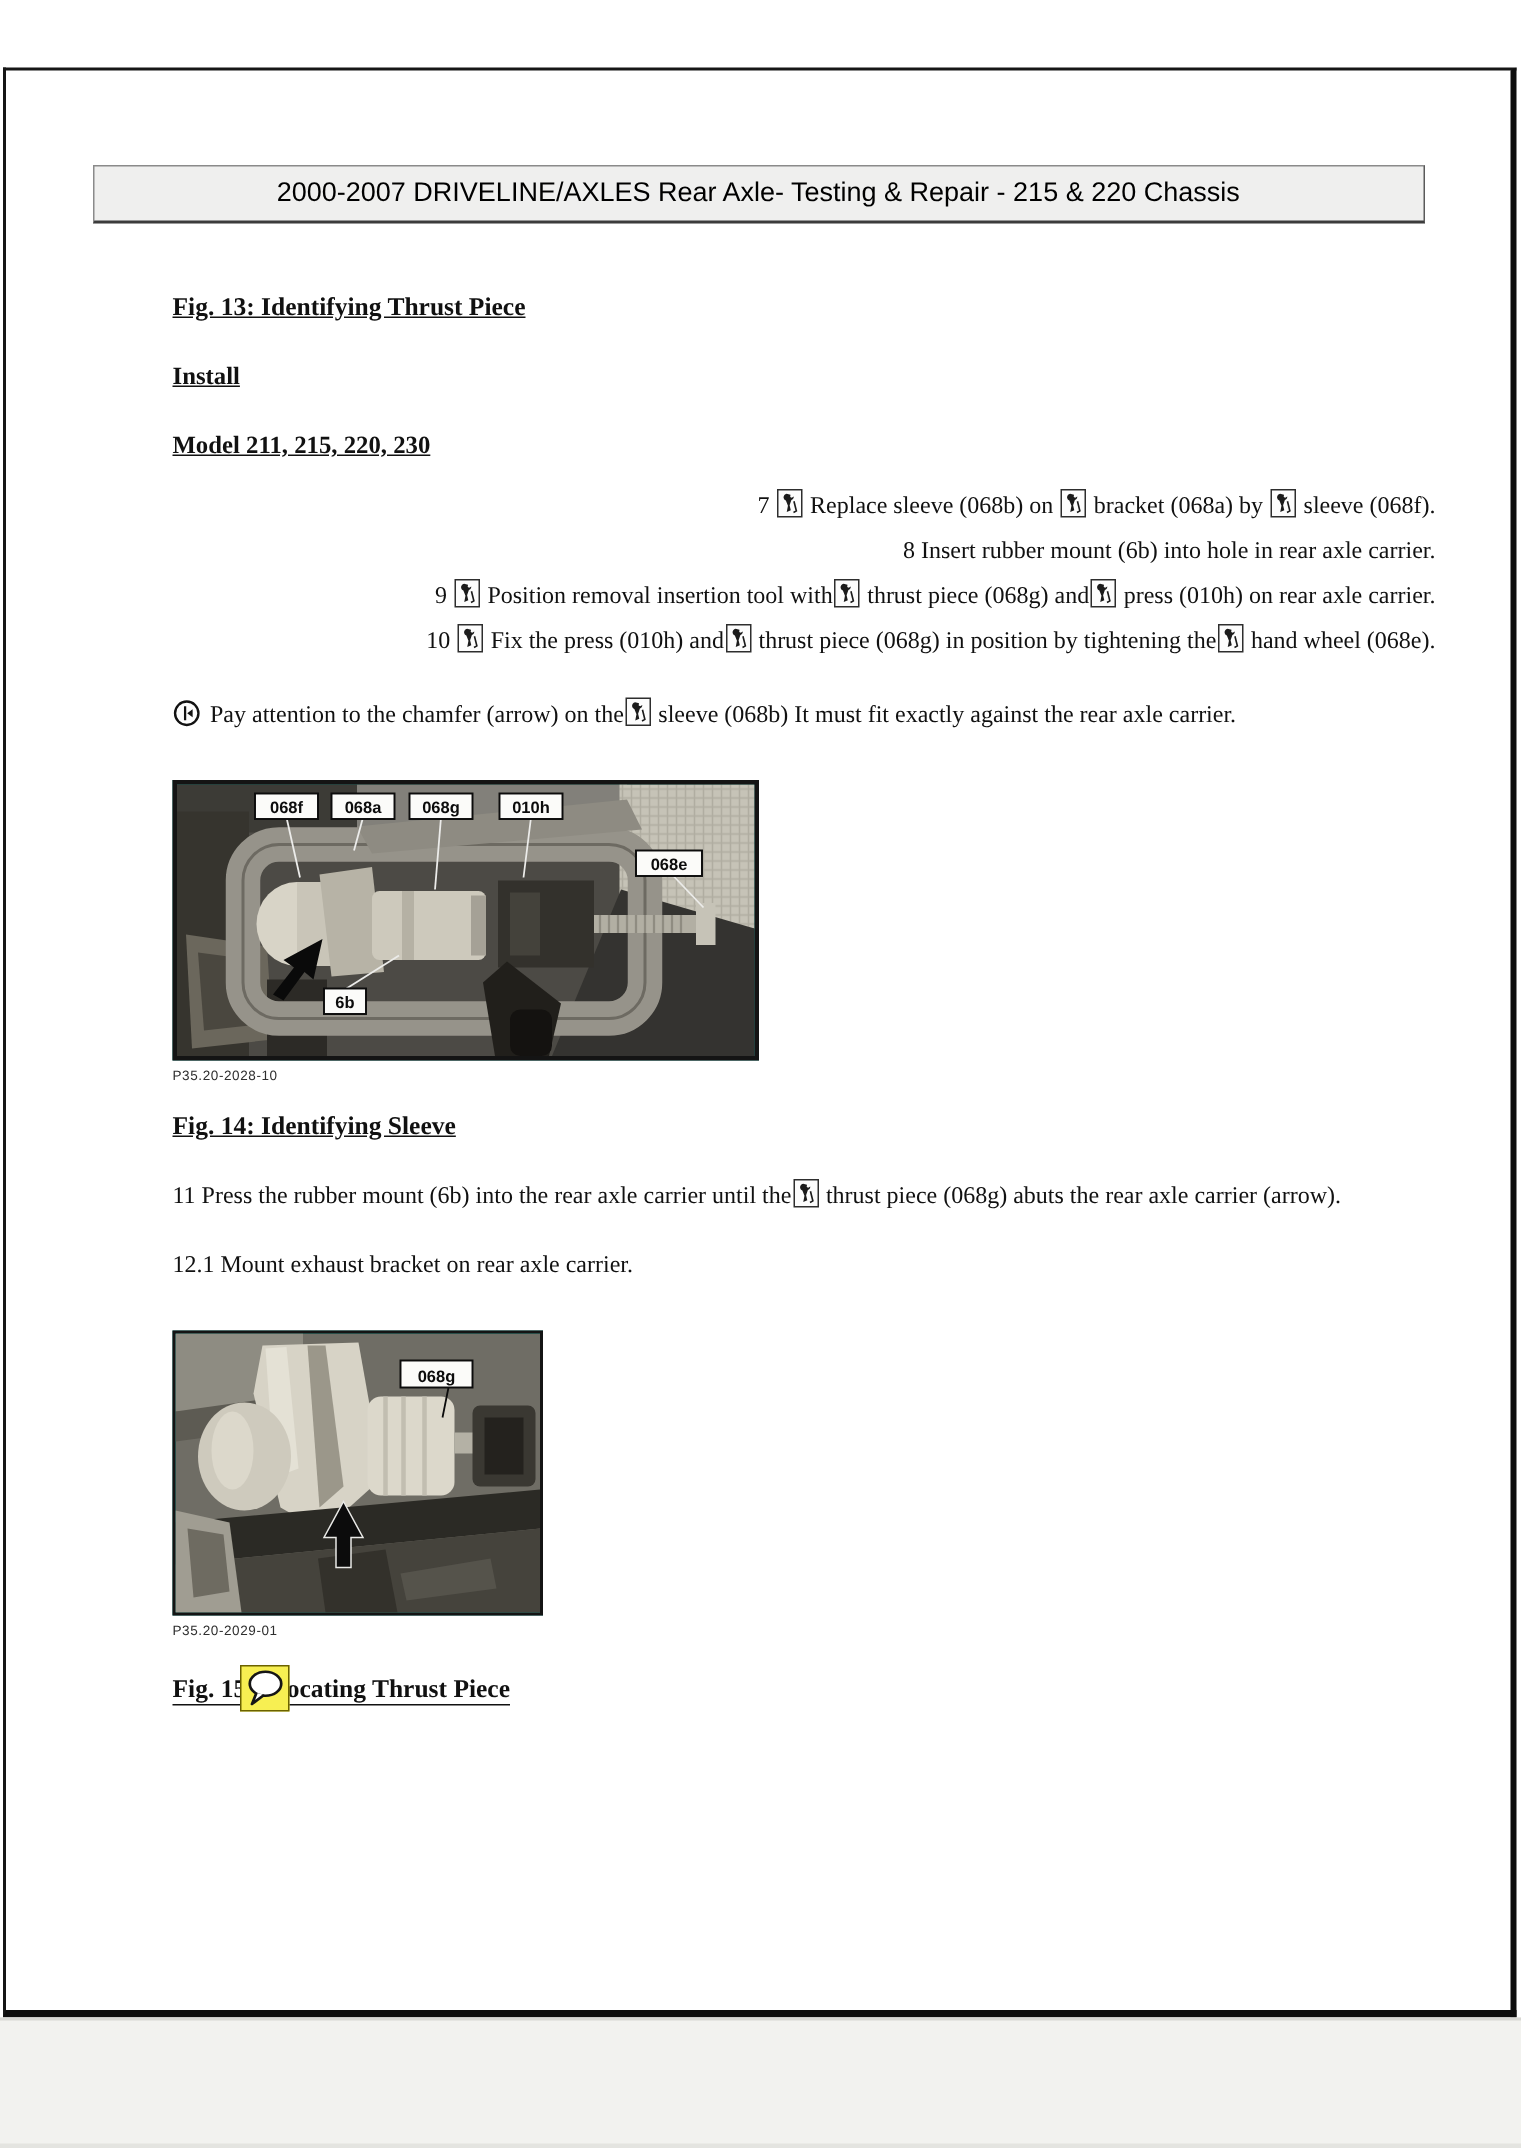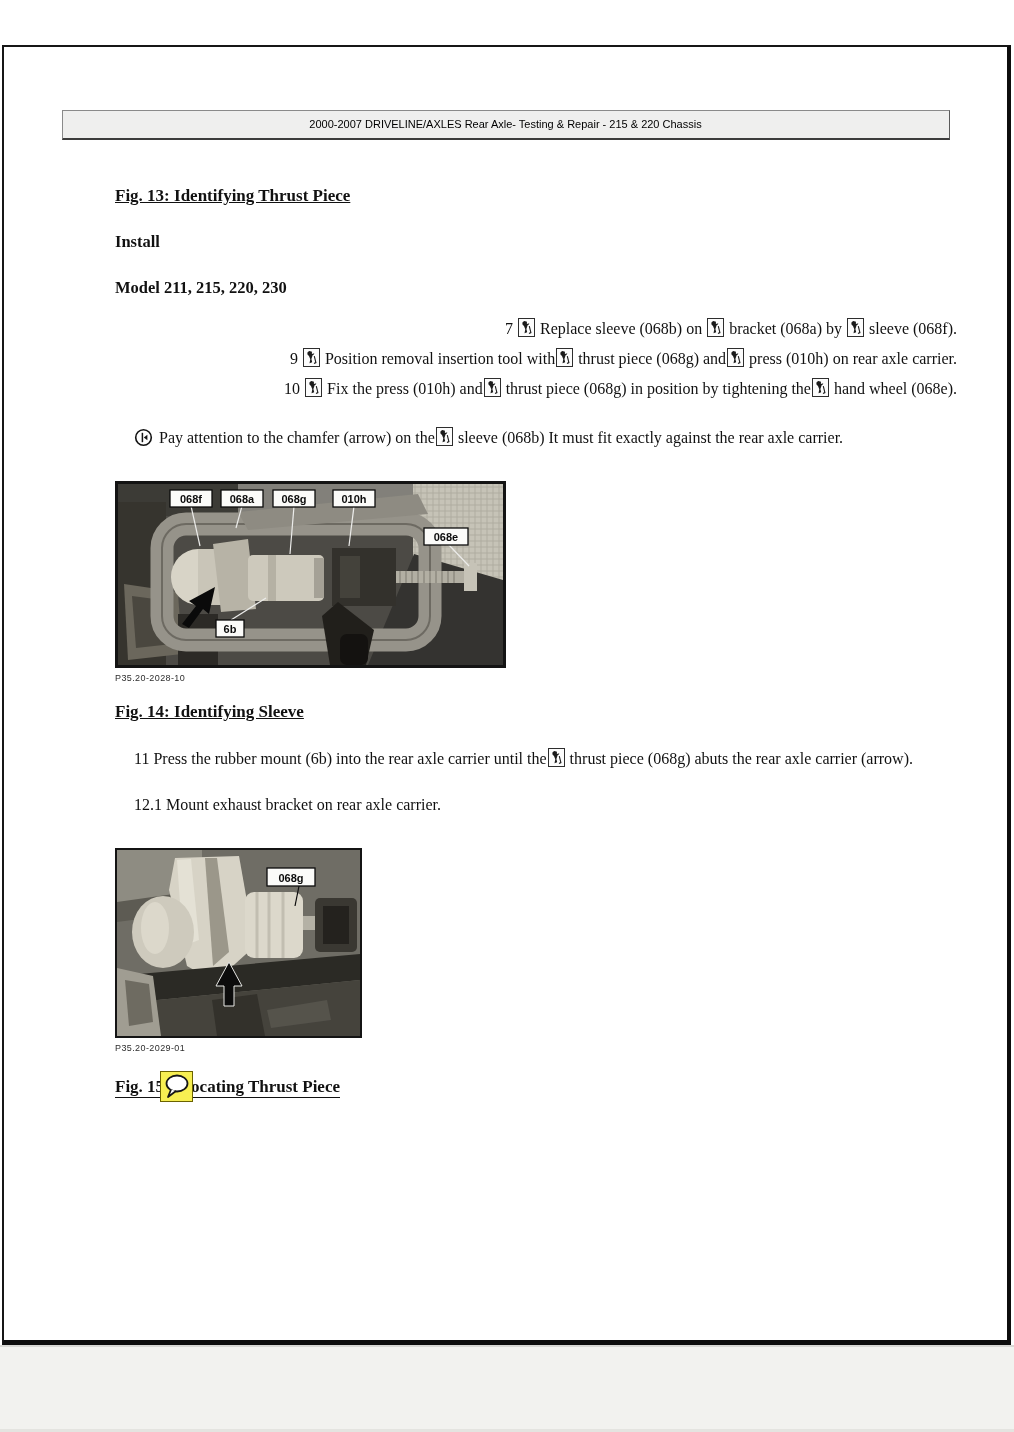--- a/index.html
+++ b/index.html
@@ -4,30 +4,30 @@
 <style>
   html,body{margin:0;padding:0;background:#ffffff;}
   body{width:1014px;height:1432px;position:relative;font-family:"Liberation Serif",serif;color:#111;}
   .top-spacer{height:45px;background:#fff;}
   .page{position:relative;margin-left:2px;margin-right:3px;height:1293px;background:#fff;
         border-top:2px solid #161616;border-left:2px solid #161616;
         border-right:4px solid #0d0d0d;border-bottom:5px solid #0d0d0d;overflow:hidden;}
   .header-box{margin:63px auto 0 auto;width:886px;background:#efefee;
         border:1px solid #8a8a8a;border-bottom:2px solid #3c3c3c;border-right:1px solid #5a5a5a;
         text-align:center;padding:7px 0 8px 0;
-        font-family:"Liberation Sans",sans-serif;font-size:11px;color:#000;}
+        font-family:"Liberation Sans",sans-serif;font-size:18px;color:#000;}
   .content{padding:0 50px 0 111px;}
   .fig-heading{font-size:17px;font-weight:bold;text-decoration:underline;margin-top:46px;}
   .fig-heading.fh14{margin-top:19px;}
   .fig-heading.fh15{margin-top:18px;text-decoration:none;}
   .fh15 .runline{border-bottom:1.6px solid #111;padding-bottom:1px;}
-  .subhead{font-size:16.5px;font-weight:bold;margin-top:26px;}
+  .subhead{font-size:16.5px;font-weight:bold;margin-top:26px;text-decoration:underline;}
   .steps{margin-top:16px;text-align:right;}
   .step-line{font-size:16px;line-height:30px;white-space:nowrap;}
-  .para{font-size:16px;line-height:23px;margin-top:22px;max-width:845px;margin-left:19px;}
+  .para{font-size:16px;line-height:23px;margin-top:22px;max-width:845px;}
   .para.step11{margin-top:25px;}
   .para.step121{margin-top:23px;max-width:845px;}
   .tool-icon{display:inline-block;width:15px;height:17px;background:#fcfcfc;border:1px solid #2e2e2e;
         vertical-align:-3px;margin:0 1px;line-height:0;}
   .tool-icon svg{display:block;margin:1px auto 0 auto;}
   .note-icon{display:inline-block;width:19px;height:19px;vertical-align:-4px;margin-right:2px;line-height:0;}
   .comment-marker{display:inline-block;width:31px;height:29px;background:#f7ef52;
         border:1.5px solid #6b6200;vertical-align:-9px;margin:0 -2px 0 -4px;line-height:0;position:relative;z-index:2;}
   .photo-frame{border:3px solid #141414;background:#0f766e;line-height:0;}
   .photo-frame.p1{margin-top:32px;width:385px;}
@@ -63,20 +63,21 @@
       <div class="step-line"><span>7 </span><span class="tool-icon"><svg width="13" height="15" viewBox="0 0 13 15">
               <path d="M4.4 1.1 C3.1 1.4 2.2 2.6 2.4 3.9 C2.5 4.7 3.1 5.4 3.9 5.7 L5.3 9.2 L4.5 13.3 L7.2 12.2 L6.4 8.9 L7.6 5.3 C8.6 5 9.2 4.1 9.2 3 L7.8 3.9 L6.8 3.4 L7 1.8 Z" fill="#1b1b1b"></path>
               <path d="M9.3 6.2 L10.9 12.6 L9 13.6" stroke="#1b1b1b" stroke-width="1.1" fill="none"></path>
             </svg></span><span> Replace sleeve (068b) on </span><span class="tool-icon"><svg width="13" height="15" viewBox="0 0 13 15">
               <path d="M4.4 1.1 C3.1 1.4 2.2 2.6 2.4 3.9 C2.5 4.7 3.1 5.4 3.9 5.7 L5.3 9.2 L4.5 13.3 L7.2 12.2 L6.4 8.9 L7.6 5.3 C8.6 5 9.2 4.1 9.2 3 L7.8 3.9 L6.8 3.4 L7 1.8 Z" fill="#1b1b1b"></path>
               <path d="M9.3 6.2 L10.9 12.6 L9 13.6" stroke="#1b1b1b" stroke-width="1.1" fill="none"></path>
             </svg></span><span> bracket (068a) by </span><span class="tool-icon"><svg width="13" height="15" viewBox="0 0 13 15">
               <path d="M4.4 1.1 C3.1 1.4 2.2 2.6 2.4 3.9 C2.5 4.7 3.1 5.4 3.9 5.7 L5.3 9.2 L4.5 13.3 L7.2 12.2 L6.4 8.9 L7.6 5.3 C8.6 5 9.2 4.1 9.2 3 L7.8 3.9 L6.8 3.4 L7 1.8 Z" fill="#1b1b1b"></path>
               <path d="M9.3 6.2 L10.9 12.6 L9 13.6" stroke="#1b1b1b" stroke-width="1.1" fill="none"></path>
             </svg></span><span> sleeve (068f).</span></div>
+      <div class="step-line"><span>8 Insert rubber mount (6b) into hole in rear axle carrier.</span></div>
       <div class="step-line"><span>9 </span><span class="tool-icon"><svg width="13" height="15" viewBox="0 0 13 15">
               <path d="M4.4 1.1 C3.1 1.4 2.2 2.6 2.4 3.9 C2.5 4.7 3.1 5.4 3.9 5.7 L5.3 9.2 L4.5 13.3 L7.2 12.2 L6.4 8.9 L7.6 5.3 C8.6 5 9.2 4.1 9.2 3 L7.8 3.9 L6.8 3.4 L7 1.8 Z" fill="#1b1b1b"></path>
               <path d="M9.3 6.2 L10.9 12.6 L9 13.6" stroke="#1b1b1b" stroke-width="1.1" fill="none"></path>
             </svg></span><span> Position removal insertion tool with</span><span class="tool-icon"><svg width="13" height="15" viewBox="0 0 13 15">
               <path d="M4.4 1.1 C3.1 1.4 2.2 2.6 2.4 3.9 C2.5 4.7 3.1 5.4 3.9 5.7 L5.3 9.2 L4.5 13.3 L7.2 12.2 L6.4 8.9 L7.6 5.3 C8.6 5 9.2 4.1 9.2 3 L7.8 3.9 L6.8 3.4 L7 1.8 Z" fill="#1b1b1b"></path>
               <path d="M9.3 6.2 L10.9 12.6 L9 13.6" stroke="#1b1b1b" stroke-width="1.1" fill="none"></path>
             </svg></span><span> thrust piece (068g) and</span><span class="tool-icon"><svg width="13" height="15" viewBox="0 0 13 15">
               <path d="M4.4 1.1 C3.1 1.4 2.2 2.6 2.4 3.9 C2.5 4.7 3.1 5.4 3.9 5.7 L5.3 9.2 L4.5 13.3 L7.2 12.2 L6.4 8.9 L7.6 5.3 C8.6 5 9.2 4.1 9.2 3 L7.8 3.9 L6.8 3.4 L7 1.8 Z" fill="#1b1b1b"></path>
               <path d="M9.3 6.2 L10.9 12.6 L9 13.6" stroke="#1b1b1b" stroke-width="1.1" fill="none"></path>
             </svg></span><span> press (010h) on rear axle carrier.</span></div>

